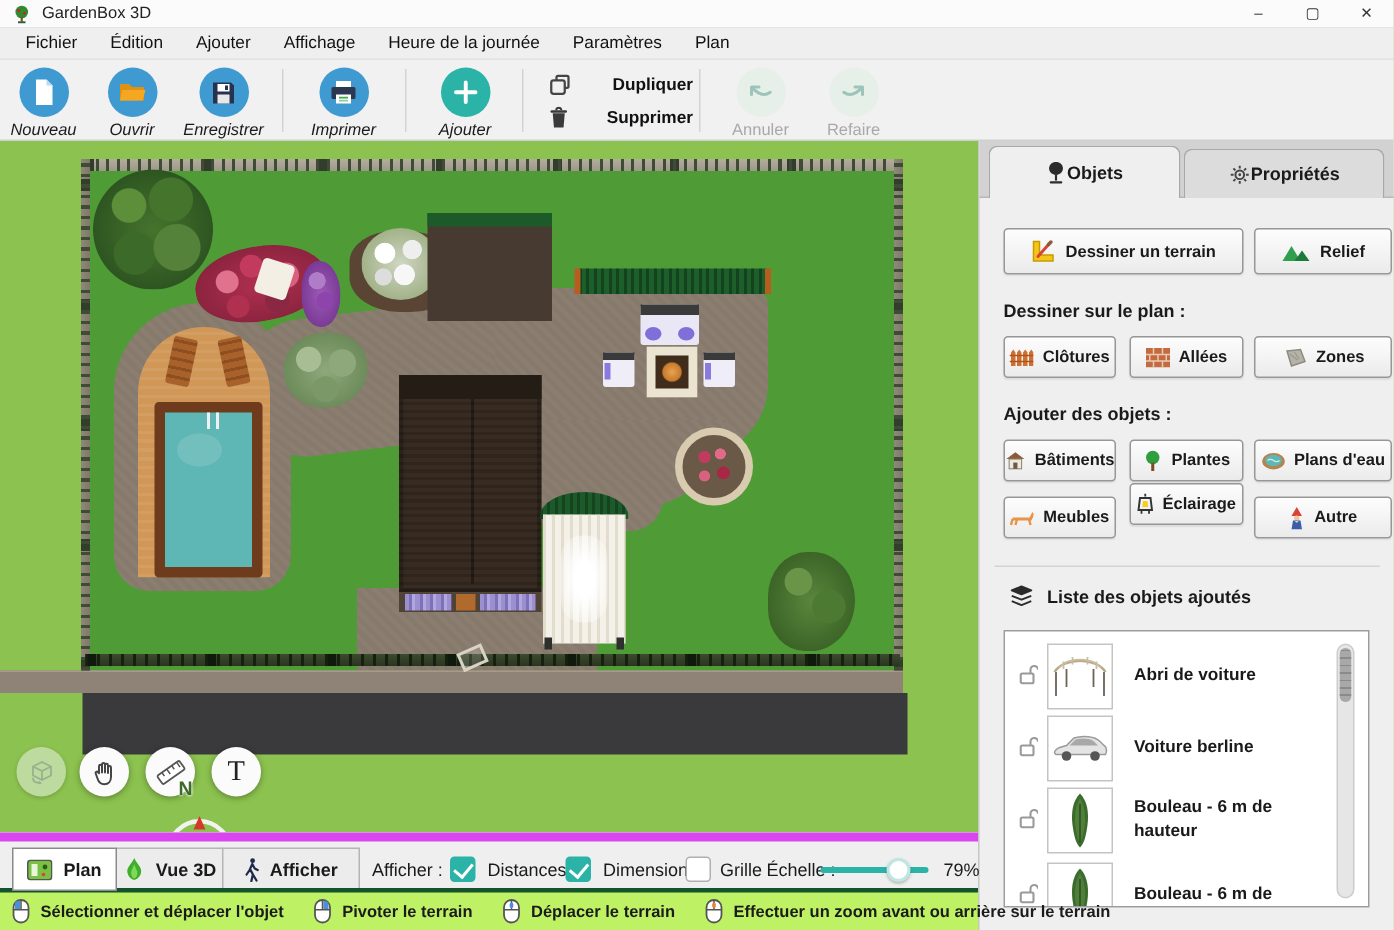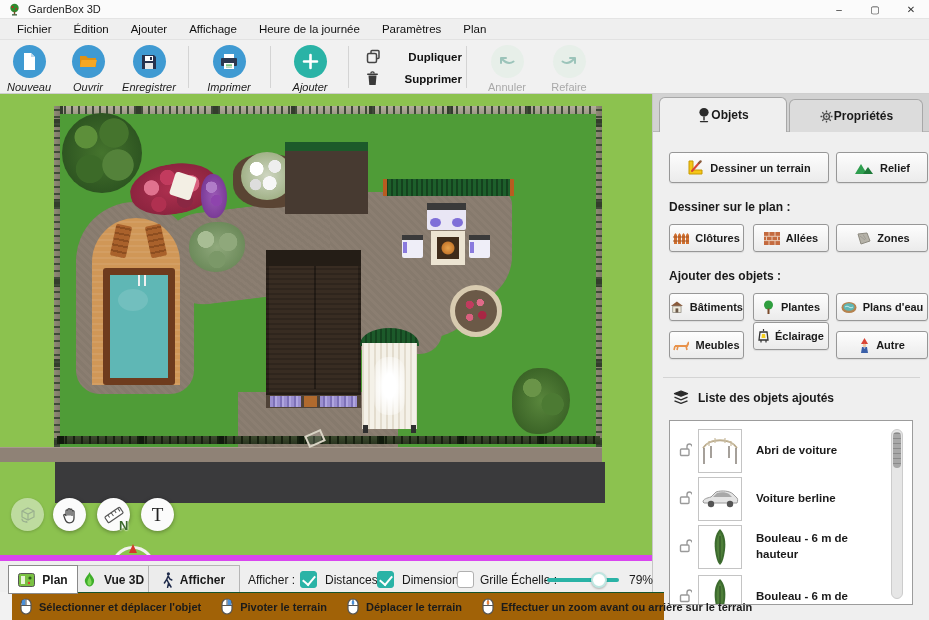--- a/index.html
+++ b/index.html
@@ -81,21 +81,21 @@
   .vtab { position:absolute; top:4px; height:29px; display:flex; align-items:center; justify-content:center; gap:7px; font-size:12px; font-weight:bold; color:#1a1a1a; border:1px solid #b5b5b5; background:#ececec; }
   .vtab-active { background:#ffffff; border:1px solid #8a8a8a; z-index:2; }
   .bb-label { position:absolute; top:12px; font-size:12px; font-weight:normal; color:#1a1a1a; }
   .cbox { position:absolute; top:10px; width:17px; height:17px; border-radius:3px; border:1px solid #b0b0b0; background:#fff; }
   .cbox.checked { background:#2ab3a6; border-color:#2ab3a6; }
   .cbox.checked:after { content:""; position:absolute; left:4px; top:1px; width:6px; height:10px; border:solid #fff; border-width:0 2px 2px 0; transform:rotate(40deg); }
   .slider-track { position:absolute; left:547px; top:17px; width:72px; height:4px; border-radius:2px; background:#2ab3a6; }
   .slider-thumb { position:absolute; left:-2px; top:-6px; width:16px; height:16px; border-radius:50%; background:#fff; border:2px solid #bfe6e1; box-shadow:0 1px 2px rgba(0,0,0,.25); }
 
   
-  .statusbar { position:absolute; left:12px; top:592px; width:652px; height:28px; background:#a16207; border-top:1px solid #14532d; display:flex; align-items:center; padding-left:8px; }
+  .statusbar { position:absolute; left:0; top:592px; width:652px; height:28px; background:#bef264; border-top:3px solid #14532d; display:flex; align-items:center; padding-left:8px; }
   .hint { display:flex; align-items:center; gap:7px; font-size:11px; font-weight:bold; color:#1b1b1b; white-space:nowrap; }
   .hint-sep { width:1px; height:14px; background:#cccccc; margin:0 10px; }
 
   svg { display:block; }
 </style>
 </head>
 <body>
 
 <div class="window">
 

